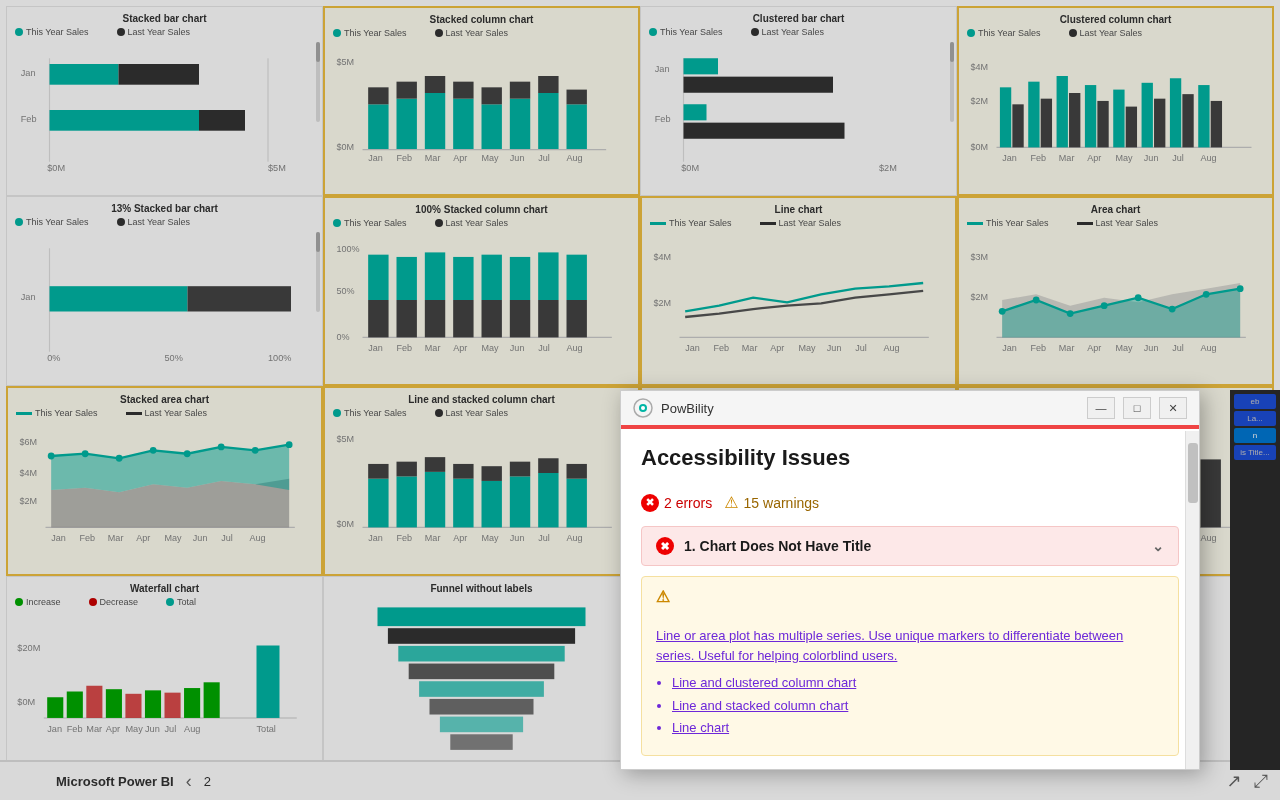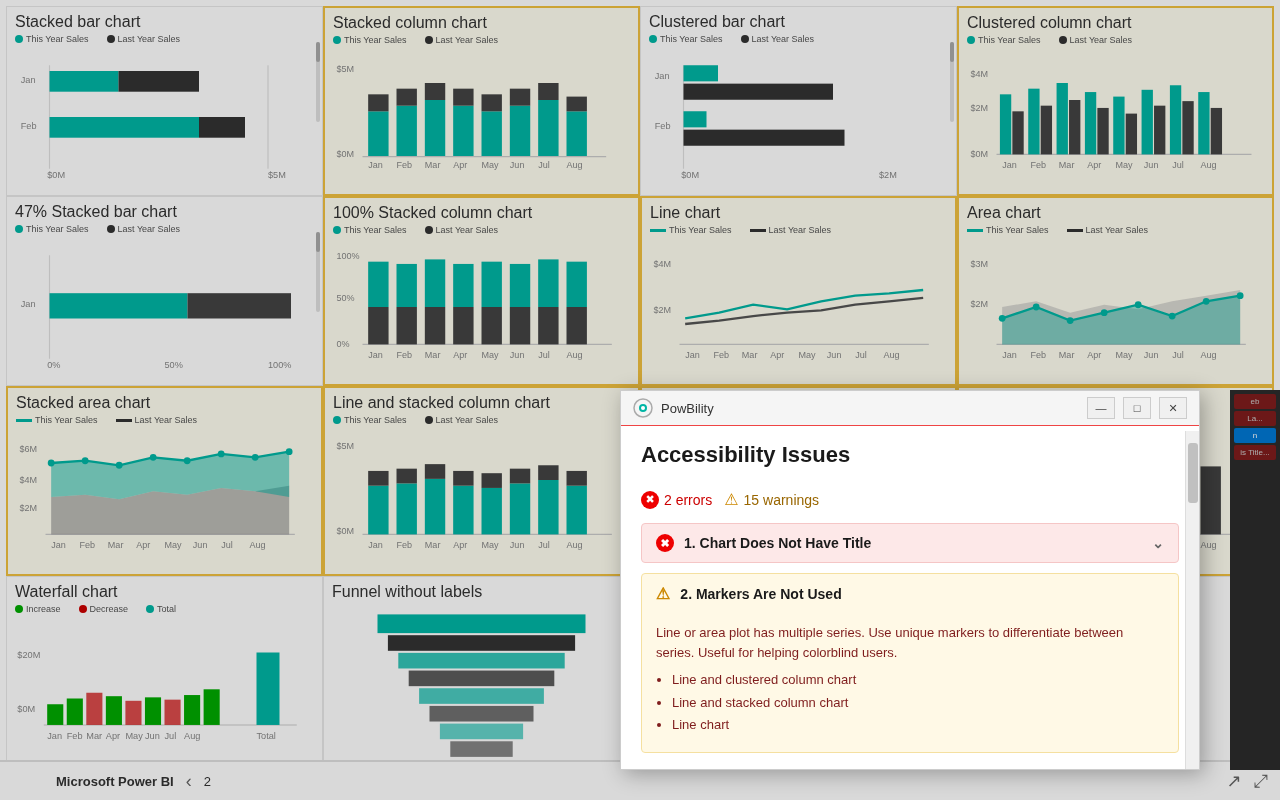--- a/index.html
+++ b/index.html
@@ -32,29 +32,30 @@
       background: #fff;
       overflow: hidden;
     }
 
     .chart-cell.highlight {
       border: 2px solid #f0c040;
       background: #fffef0;
     }
 
     .chart-title {
-      font-size: 16px;
-      font-weight: 400;
+      font-size: 10px;
+      font-weight: 700;
       color: #333;
       margin-bottom: 3px;
+      text-align: center;
     }
 
     .legend {
       display: flex;
-      gap: 18px;
+      gap: 28px;
       font-size: 9px;
       color: #555;
       margin-bottom: 4px;
       flex-wrap: wrap;
       text-align: center;
     }
 
     .legend-item {
       display: flex;
       align-items: center;
@@ -123,21 +124,21 @@
       display: flex;
       flex-direction: column;
       z-index: 200;
     }
 
     .modal-titlebar {
       display: flex;
       align-items: center;
       padding: 6px 12px;
       background: #f5f5f5;
-      border-bottom: 1px solid #ef4444;
+      border-bottom: 4px solid #ef4444;
       gap: 8px;
     }
 
     .modal-app-name {
       font-size: 13px;
       color: #333;
       flex: 1;
     }
 
     .modal-controls {
@@ -227,22 +228,23 @@
     }
 
     .chevron {
       font-size: 14px;
       color: #666;
     }
 
     .issue-content {
       padding: 10px 14px 14px 14px;
       font-size: 13px;
-      color: #7f1d1d;
+      color: #6d28d9;
       line-height: 1.5;
+      text-decoration: underline;
     }
 
     .issue-list {
       margin-top: 8px;
       margin-left: 16px;
     }
 
     .issue-list li {
       margin-bottom: 3px;
     }
@@ -304,21 +306,21 @@
       background: #2c2c2c;
       height: 380px;
       display: flex;
       flex-direction: column;
       gap: 2px;
       padding: 4px;
       overflow: hidden;
     }
 
     .thumb-item {
-      background: #7f1d1d;
+      background: #1d4ed8;
       color: #ccc;
       font-size: 8px;
       padding: 3px;
       border-radius: 2px;
       text-align: center;
     }
 
     .thumb-item.active {
       background: #0078d4;
       color: #fff;
@@ -487,21 +489,21 @@
         <text x="105" y="105" class="axis-label">Apr</text>
         <text x="130" y="105" class="axis-label">May</text>
         <text x="155" y="105" class="axis-label">Jun</text>
         <text x="180" y="105" class="axis-label">Jul</text>
         <text x="205" y="105" class="axis-label">Aug</text>
       </svg>
     </div>
   </div>
 
   <div class="chart-cell">
-    <div class="chart-title">47% Stacked bar chart</div>
+    <div class="chart-title">13% Stacked bar chart</div>
     <div class="legend">
       <div class="legend-item">
         <div class="legend-dot" style="background:#00b5a5"></div>
         <span>This Year Sales</span>
       </div>
       <div class="legend-item">
         <div class="legend-dot" style="background:#333"></div>
         <span>Last Year Sales</span>
       </div>
     </div>
@@ -951,24 +953,20 @@
           <span>1.</span>
           <span>Chart Does Not Have Title</span>
         </span>
         <span class="chevron">⌄</span>
       </div>
     </div>
 
     <div class="issue-row warning-row">
       <div class="issue-header">
         <span style="color:#cc8800;font-size:16px;flex-shrink:0;">⚠</span>
-        <span class="issue-title">
-          <span>2.</span>
-          <span>Markers Are Not Used</span>
-        </span>
       </div>
       <div class="issue-content">
         <span>Line or area plot has multiple series. Use unique markers to differentiate between series. Useful for helping colorblind users.</span>
         <ul class="issue-list">
           <li>Line and clustered column chart</li>
           <li>Line and stacked column chart</li>
           <li>Line chart</li>
         </ul>
       </div>
     </div>

